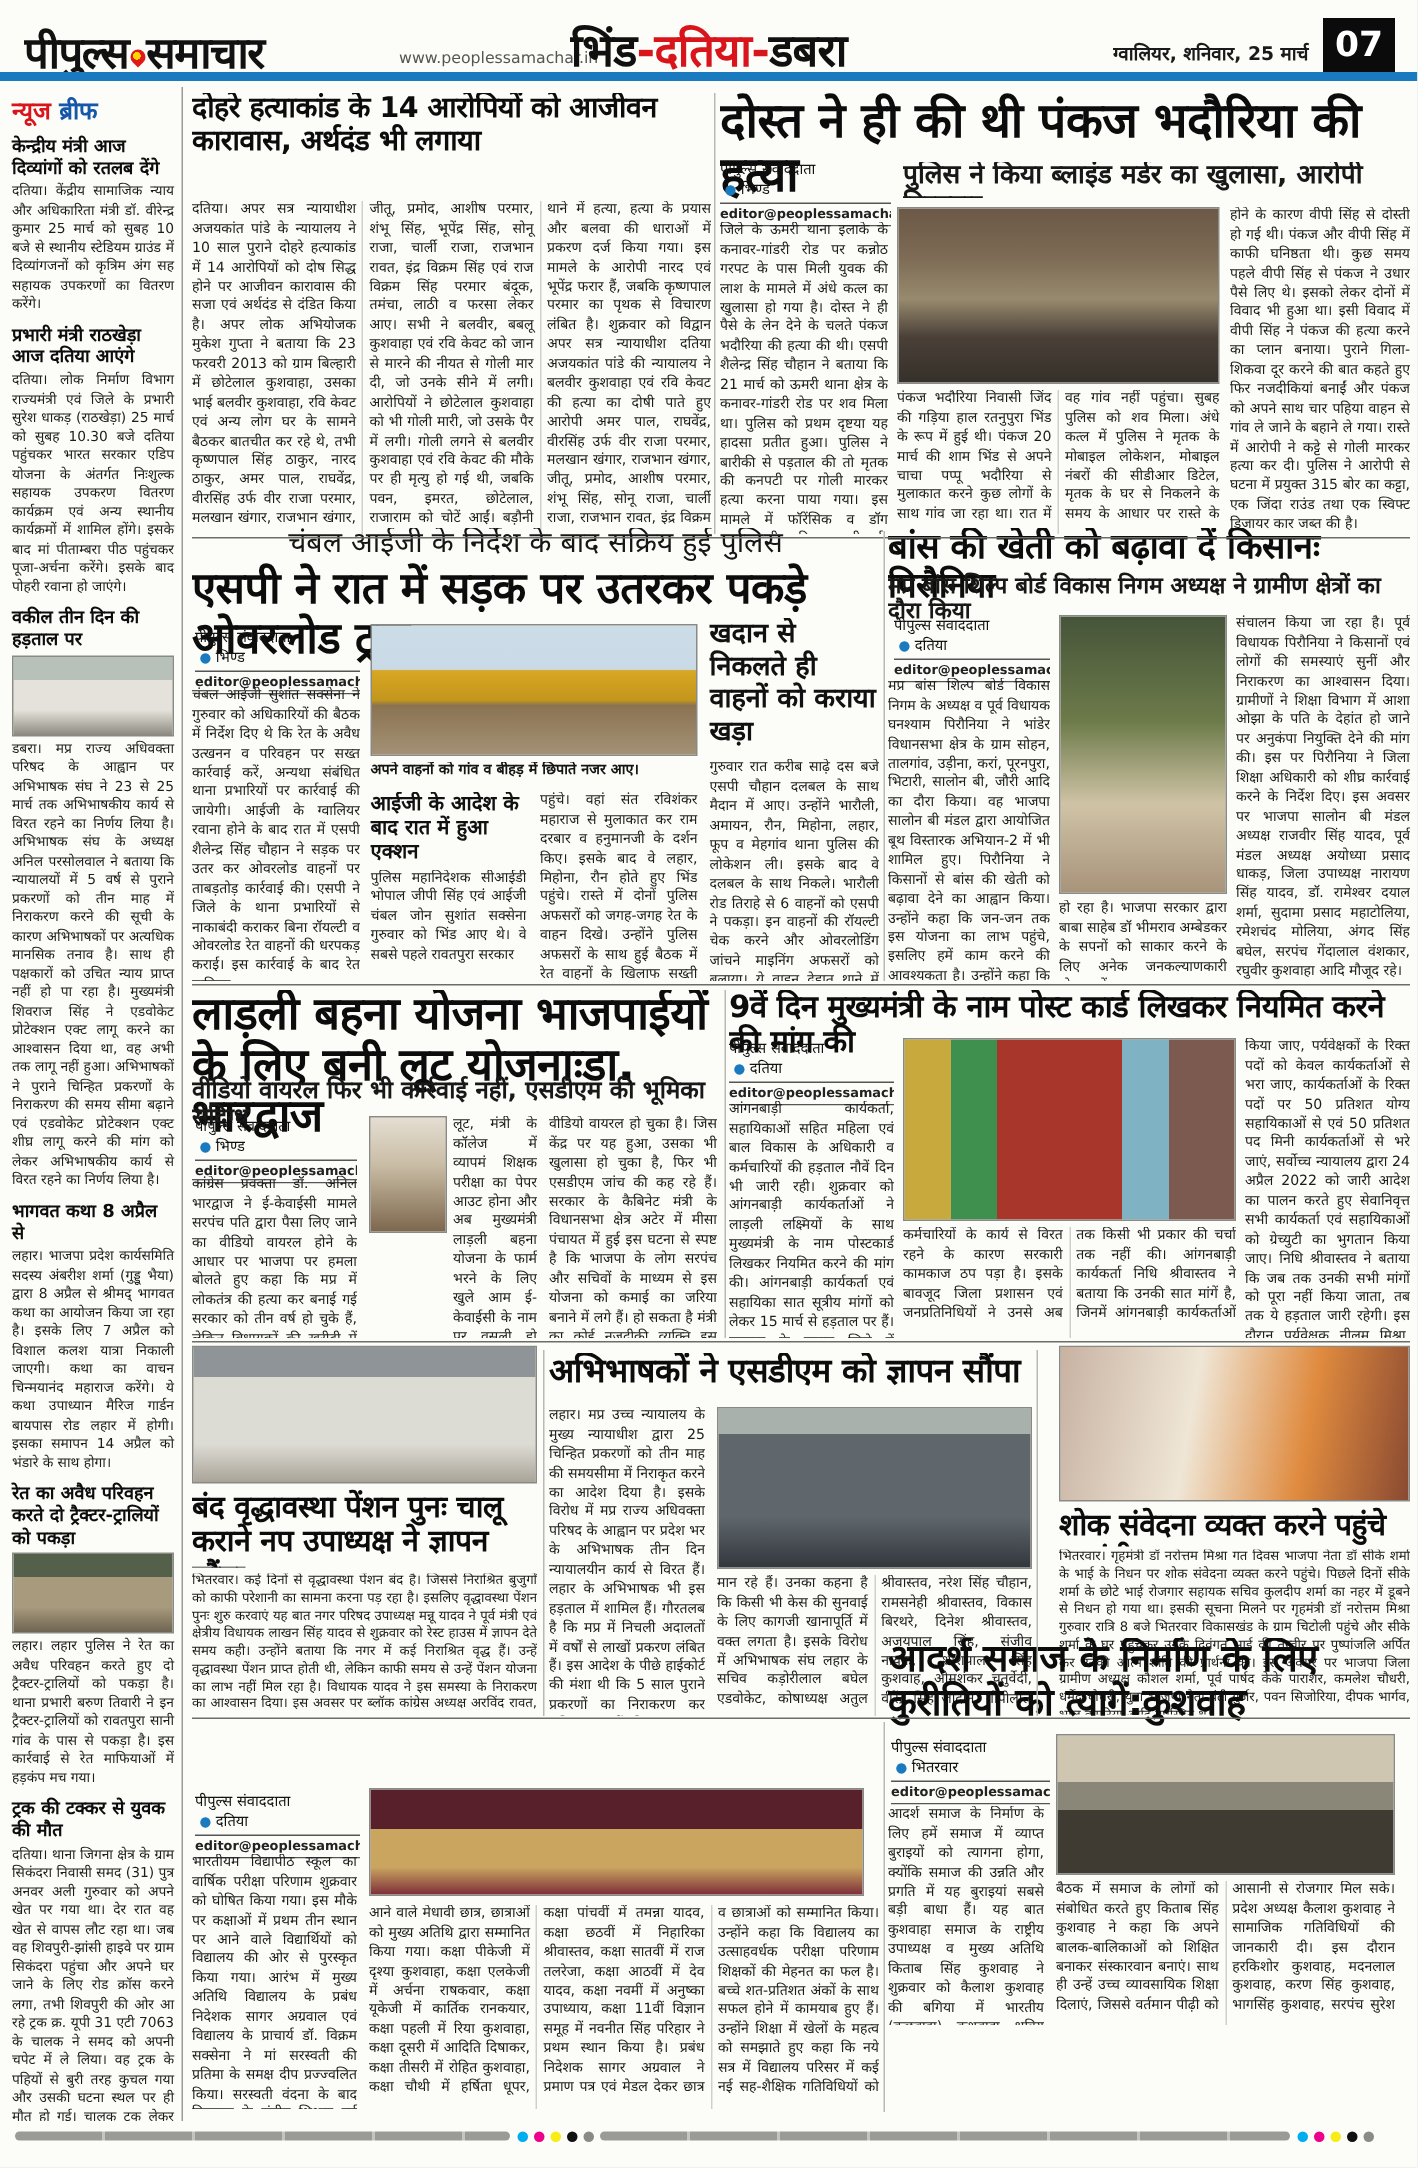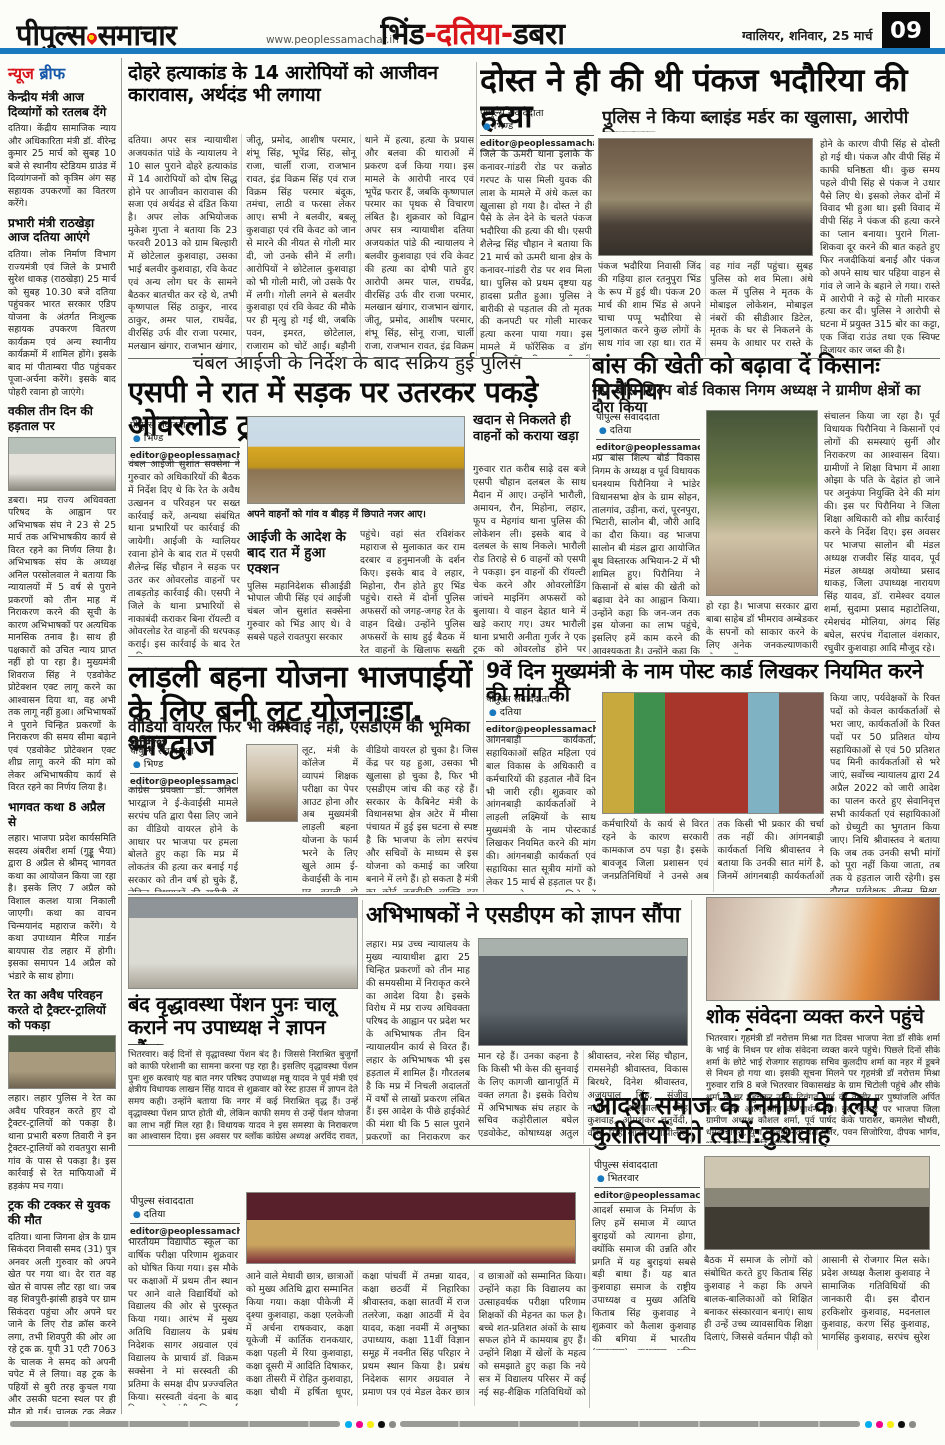--- a/index.html
+++ b/index.html
@@ -66,21 +66,21 @@
 <div id="page">
 
   <div class="abs" style="left:16px;top:14px;width:300px;height:36px">
     <span id="mast-logo"><span>पीपुल्स</span><span class="pin"></span><span>समाचार</span></span>
   </div>
   <div class="abs" style="left:266px;top:33px;width:170px" id="mast-web">www.peoplessamachar.in</div>
   <div class="abs" style="left:0;top:12px;width:945px;text-align:center">
     <span id="edition"><span>भिंड</span><span class="red">-</span><span class="red">दतिया</span><span class="red">-</span><span>डबरा</span></span>
   </div>
   <div class="abs" style="left:742px;top:27px;width:132px;text-align:right" id="dateline">ग्वालियर, शनिवार, 25 मार्च 2023</div>
-  <div class="abs" id="pagenum" style="left:882px;top:12px;width:48px;height:36px">09</div>
+  <div class="abs" id="pagenum" style="left:882px;top:12px;width:48px;height:36px">07</div>
   <div class="abs" id="bluebar" style="left:0;top:48px;width:945px;height:6px"></div>
 
   <div class="abs" id="sidebar" style="left:4px;top:58px;width:118px;height:1356px">
     <div class="sb-title"><span class="w1">न्यूज</span> <span class="w2">ब्रीफ</span></div>
 
     <div class="sb-head">केन्द्रीय मंत्री आज दिव्यांगों को रतलब देंगे</div>
     <div class="sb-body">दतिया। केंद्रीय सामाजिक न्याय और अधिकारिता मंत्री डॉ. वीरेन्द्र कुमार 25 मार्च को सुबह 10 बजे से स्थानीय स्टेडियम ग्राउंड में दिव्यांगजनों को कृत्रिम अंग सह सहायक उपकरणों का वितरण करेंगे।</div>
 
     <div class="sb-head">प्रभारी मंत्री राठखेड़ा आज दतिया आएंगे</div>
     <div class="sb-body">दतिया। लोक निर्माण विभाग राज्यमंत्री एवं जिले के प्रभारी सुरेश धाकड़ (राठखेड़ा) 25 मार्च को सुबह 10.30 बजे दतिया पहुंचकर भारत सरकार एडिप योजना के अंतर्गत निःशुल्क सहायक उपकरण वितरण कार्यक्रम एवं अन्य स्थानीय कार्यक्रमों में शामिल होंगे। इसके बाद मां पीताम्बरा पीठ पहुंचकर पूजा-अर्चना करेंगे। इसके बाद पोहरी रवाना हो जाएंगे।</div>
@@ -130,21 +130,21 @@
     </div>
     <div class="body-txt abs" style="left:0;top:106px;width:112px;height:196px">चंबल आईजी सुशांत सक्सेना ने गुरुवार को अधिकारियों की बैठक में निर्देश दिए थे कि रेत के अवैध उत्खनन व परिवहन पर सख्त कार्रवाई करें, अन्यथा संबंधित थाना प्रभारियों पर कार्रवाई की जायेगी। आईजी के ग्वालियर रवाना होने के बाद रात में एसपी शैलेन्द्र सिंह चौहान ने सड़क पर उतर कर ओवरलोड वाहनों पर ताबड़तोड़ कार्रवाई की। एसपी ने जिले के थाना प्रभारियों से नाकाबंदी कराकर बिना रॉयल्टी व ओवरलोड रेत वाहनों की धरपकड़ कराई। इस कार्रवाई के बाद रेत माफिया</div>
     <div class="photo ph-truck abs" style="left:119px;top:64px;width:218px;height:88px"></div>
     <div class="caption abs" style="left:119px;top:156px;width:218px;height:16px">अपने वाहनों को गांव व बीहड़ में छिपाते नजर आए।</div>
     <div class="abs" style="left:119px;top:176px;width:104px;height:126px">
       <div class="subhl" style="font-size:13.5px;margin-bottom:3px">आईजी के आदेश के बाद रात में हुआ एक्शन</div>
       <div class="body-txt">पुलिस महानिदेशक सीआईडी भोपाल जीपी सिंह एवं आईजी चंबल जोन सुशांत सक्सेना गुरुवार को भिंड आए थे। वे सबसे पहले रावतपुरा सरकार</div>
     </div>
     <div class="body-txt abs" style="left:232px;top:176px;width:105px;height:126px">पहुंचे। वहां संत रविशंकर महाराज से मुलाकात कर राम दरबार व हनुमानजी के दर्शन किए। इसके बाद वे लहार, मिहोना, रौन होते हुए भिंड पहुंचे। रास्ते में दोनों पुलिस अफसरों को जगह-जगह रेत के वाहन दिखे। उन्होंने पुलिस अफसरों के साथ हुई बैठक में रेत वाहनों के खिलाफ सख्ती बरतने को कहा था।</div>
     <div class="abs" style="left:345px;top:60px;width:113px;height:242px">
-      <div class="subhl" style="font-size:13px;margin-bottom:20px">खदान से निकलते ही वाहनों को कराया खड़ा</div>
+      <div class="subhl" style="font-size:18px;margin-bottom:8px">खदान से निकलते ही वाहनों को कराया खड़ा</div>
       <div class="body-txt">गुरुवार रात करीब साढ़े दस बजे एसपी चौहान दलबल के साथ मैदान में आए। उन्होंने भारौली, अमायन, रौन, मिहोना, लहार, फूप व मेहगांव थाना पुलिस की लोकेशन ली। इसके बाद वे दलबल के साथ निकले। भारौली रोड तिराहे से 6 वाहनों को एसपी ने पकड़ा। इन वाहनों की रॉयल्टी चेक करने और ओवरलोडिंग जांचने माइनिंग अफसरों को बुलाया। ये वाहन देहात थाने में खड़े कराए गए। उधर भारौली थाना प्रभारी अनीता गुर्जर ने एक ट्रक को ओवरलोड होने पर पकड़ा। रावतपुरा पुलिस ने भी एक ट्रैक्टर पकड़ा है।</div>
     </div>
   </div>
 
   <div class="abs" style="left:592px;top:352px;width:348px;height:302px">
     <div class="hl" style="font-size:23px;height:28px">बांस की खेती को बढ़ावा दें किसानः पिरौनिया</div>
     <div class="subhead" style="font-size:15px;height:20px;margin-top:2px">मप्र बांस शिल्प बोर्ड विकास निगम अध्यक्ष ने ग्रामीण क्षेत्रों का दौरा किया</div>
     <div class="abs" style="left:4px;top:58px;width:104px">
       <div class="byline"><span class="rep">पीपुल्स संवाददाता</span></div>
       <div class="byline"><span class="dot">●</span><span class="loc">दतिया</span></div>

